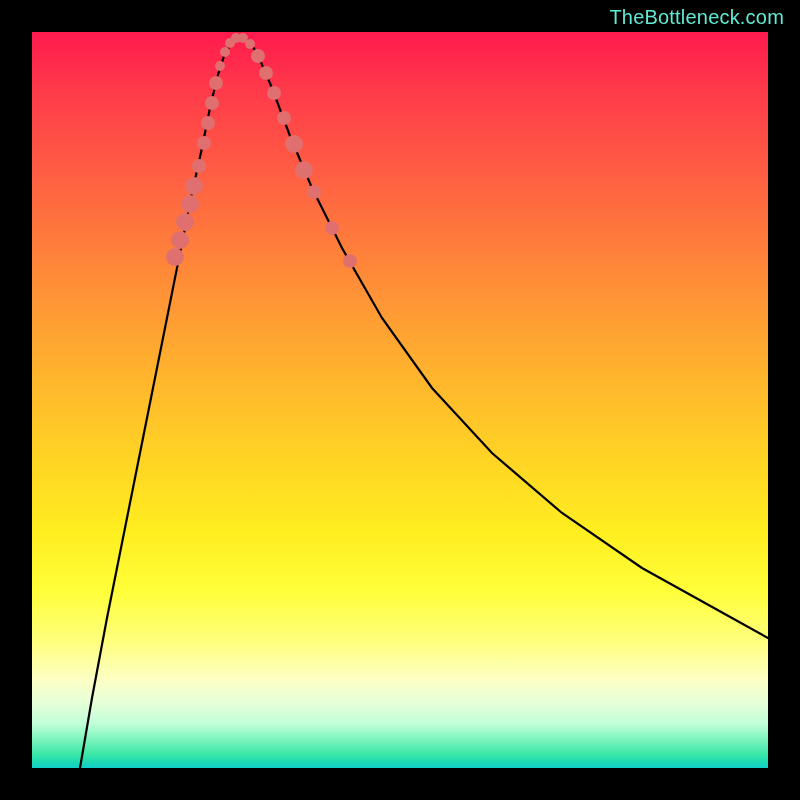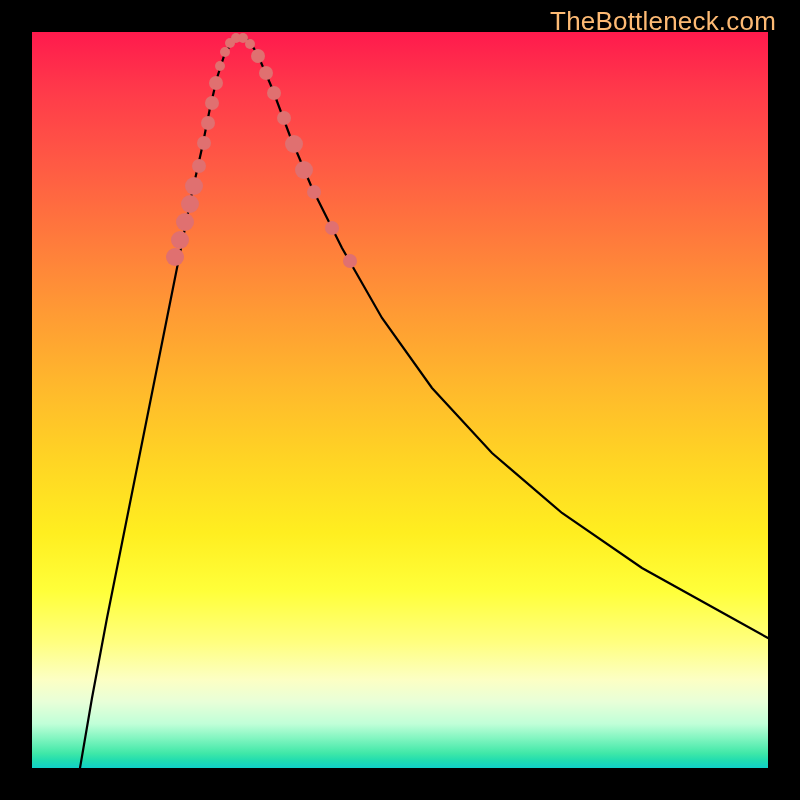--- a/index.html
+++ b/index.html
@@ -46,23 +46,23 @@
       #c0ffd8 94%,
       #80f5c0 96%,
       #40e8a8 98%,
       #20dcb0 99%,
       #10d0c8 100%
     );
   }
   .watermark {
     position: absolute;
     top: 6px;
-    right: 24px;
-    color: #fdba74;
-    font-size: 26px;
+    right: 16px;
+    color: #5eead4;
+    font-size: 20px;
     font-weight: 500;
     letter-spacing: 0.2px;
     user-select: none;
   }
   svg.curve {
     position: absolute;
     inset: 0;
     width: 100%;
     height: 100%;
   }

